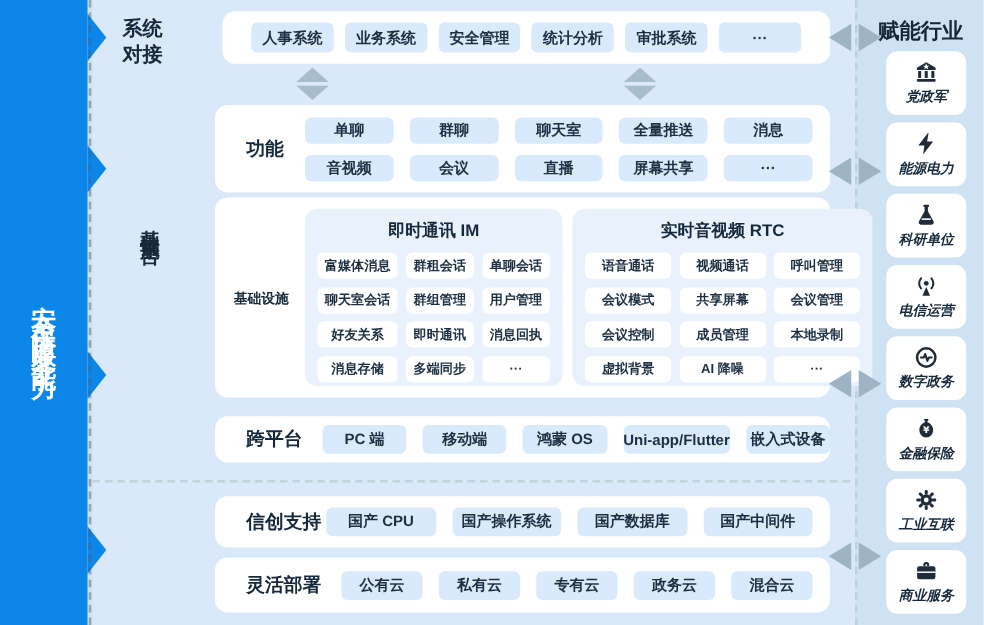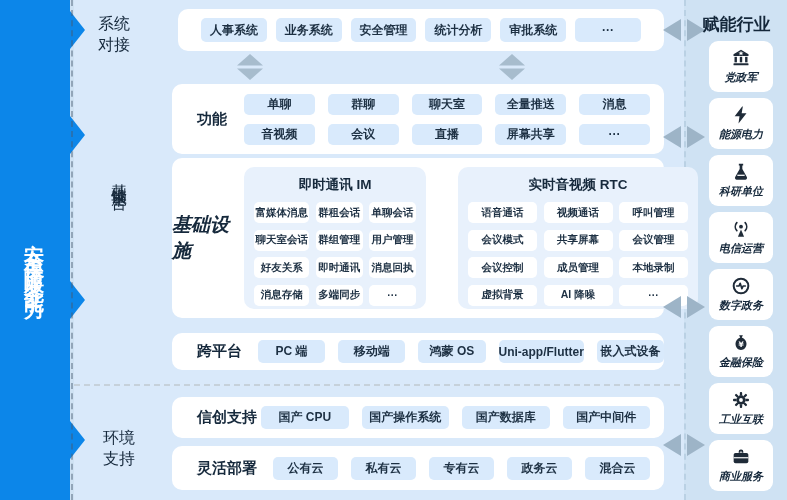--- a/index.html
+++ b/index.html
@@ -25,21 +25,21 @@
     border-left:15px solid #0c86e9;
   }
   .v-dash-dark { position:absolute; left:71px; top:0; height:500px; width:0;
     border-left:2px dashed rgba(72,92,112,.45); }
   .v-dash-light { position:absolute; left:684px; top:0; height:500px; width:0;
     border-left:2px dashed rgba(170,195,215,.55); }
   .h-dash { position:absolute; left:74px; top:384px; width:606px; height:0;
     border-top:2px dashed #c6d1da; }
 
   
-  .side-label { position:absolute; font-weight:400; color:#16293c; }
+  .side-label { position:absolute; font-weight:700; color:#16293c; }
   .lbl-system { left:98px; top:13px; width:38px; font-size:16px; line-height:21px; }
   .lbl-infra  { left:108px; top:171px; writing-mode:vertical-rl; font-size:15.5px; letter-spacing:2.5px; }
   .lbl-env    { left:103px; top:427px; width:38px; font-size:16px; line-height:21px; }
 
   
   .card { position:absolute; background:#fff; border-radius:10px; box-sizing:border-box; }
   .row-label { font-weight:800; font-size:15px; white-space:nowrap; color:#16293c; }
   .chips { display:flex; gap:13px; flex:1; min-width:0; }
   .chip {
     flex:1; background:#d9eafc; border-radius:5px; height:24px;
@@ -49,24 +49,24 @@
   .card-systems { left:178px; top:9px; width:486px; height:42px;
     display:flex; align-items:center; padding:0 23px; }
   .card-feature { left:172px; top:84px; width:492px; height:70px;
     display:flex; align-items:center; gap:17px; padding:0 14px 0 25px; }
   .chip-col { flex:1; display:flex; flex-direction:column; gap:9px; min-width:0; }
   .chip-col .chip { height:21px; }
 
   .card-infra { left:172px; top:158px; width:492px; height:160px; }
   .infra-label { position:absolute; left:0; top:0; bottom:0; width:74px;
     display:flex; align-items:center; justify-content:center;
-    font-size:19px; font-weight:800;font-style:italic; }
+    font-size:11px; font-weight:800; }
   .sub-panel { position:absolute; top:9px; height:142px; background:#e8f1fc;
     border-radius:10px; box-sizing:border-box; padding:7px 10px 0; overflow:hidden; }
-  .sub-im  { left:72px;  width:182px; }
+  .sub-im  { left:72px;  width:206px; }
   .sub-rtc { left:286px; width:240px; }
   .sub-title { text-align:center; font-size:13.5px; font-weight:800; margin:2px 0 8px; }
   .mini-grid { display:grid; grid-template-columns:repeat(3,1fr); gap:6.5px;text-align:right; }
   .sub-im .mini-grid { grid-template-columns:1.18fr 1fr 1fr; }
   .mini-grid .chip { background:#fff; height:21px; font-size:10.5px; flex:none; }
 
   .card-cross  { left:172px; top:333px; width:492px; height:37px;
     display:flex; align-items:center; gap:16px; padding:0 0 0 25px; }
   .card-xc     { left:172px; top:397px; width:492px; height:41px;
     display:flex; align-items:center; gap:4px; padding:0 14px 0 25px; }
@@ -98,21 +98,20 @@
   <div class="bar-tri" style="top:116px"></div>
   <div class="bar-tri" style="top:281px"></div>
   <div class="bar-tri" style="top:421px"></div>
   <div class="bar-title">安全保障服务能力</div>
   <div class="v-dash-dark"></div>
   <div class="v-dash-light"></div>
   <div class="h-dash"></div>
 
   <div class="side-label lbl-system">系统对接</div>
   <div class="side-label lbl-infra">基础设施平台</div>
-  <div class="side-label lbl-env">环境支持</div>
 
   <div class="card card-systems">
     <div class="chips" style="gap:9px">
         <div class="chip">人事系统</div>
         <div class="chip">业务系统</div>
         <div class="chip">安全管理</div>
         <div class="chip">统计分析</div>
         <div class="chip">审批系统</div>
         <div class="chip">···</div>
       </div>

